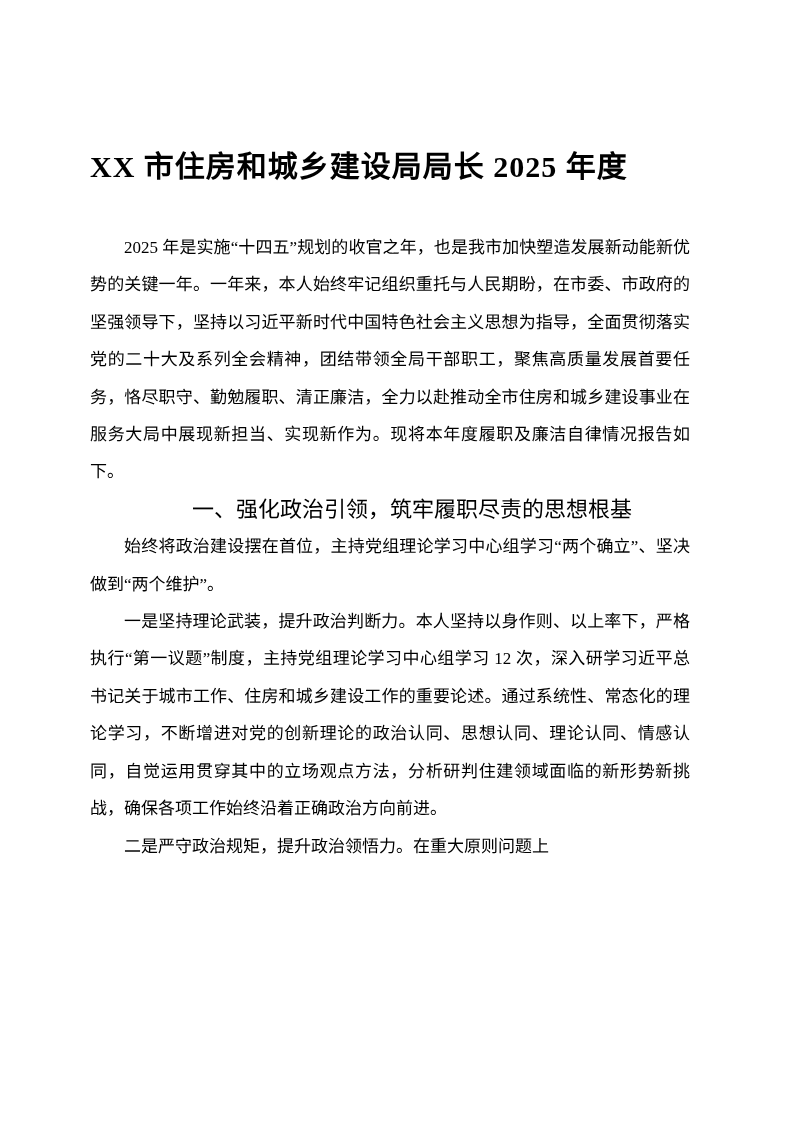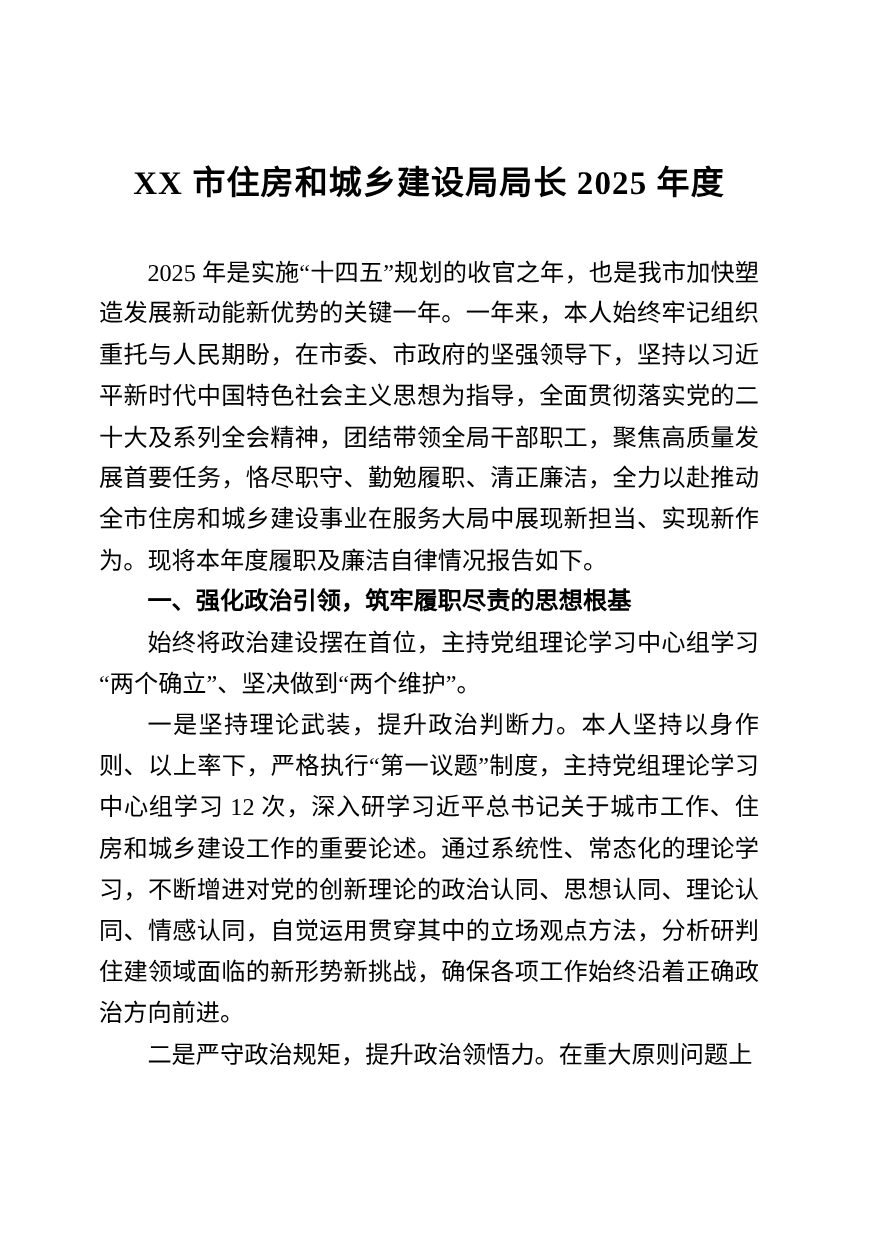--- a/index.html
+++ b/index.html
@@ -21,43 +21,43 @@
     color: var(--text-color);
     box-sizing: border-box;
     padding: 145px 103px 0 90px;
     overflow: hidden;
     font-family: "Liberation Serif", "DejaVu Serif", serif;
   }
   .doc-title {
     font-size: 30px;
     font-weight: 700;
     line-height: 43px;
-    text-align: center;
+    text-align: left;
     margin: 0 0 41px 0;
     letter-spacing: 1px;
   }
   .doc-title .title-line {
     white-space: nowrap;
   }
   .para {
     margin: 0;
-    font-size: 22px;
+    font-size: 17px;
     line-height: 37.4px;
     text-indent: 2em;
     text-align: justify;
     text-justify: inter-ideograph;
     word-break: break-all;
   }
   .heading {
     margin: 0;
     font-size: 22px;
     line-height: 37.4px;
     text-indent: 2em;
-    font-weight: 700;
-    text-align: left;
+    font-weight: 400;
+    text-align: center;
     white-space: nowrap;
   }
 </style>
 </head>
 <body>
 
 <div class="page">
 
   <div class="doc-title">
     <div class="title-line">XX 市住房和城乡建设局局长 2025 年度</div>

